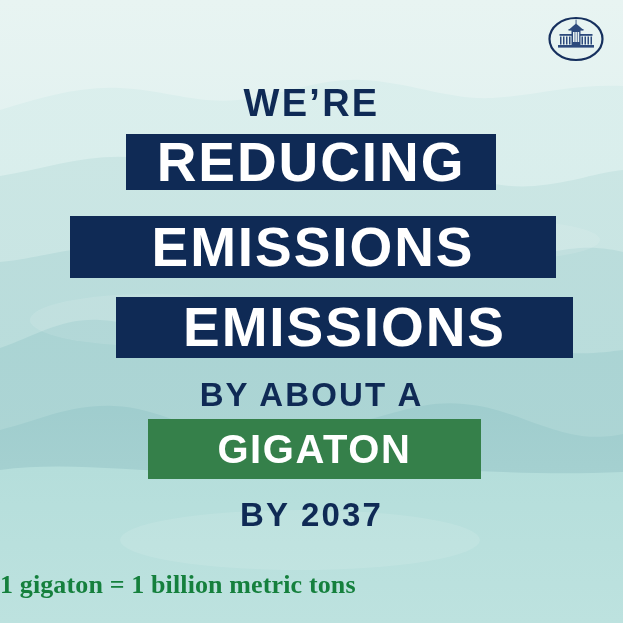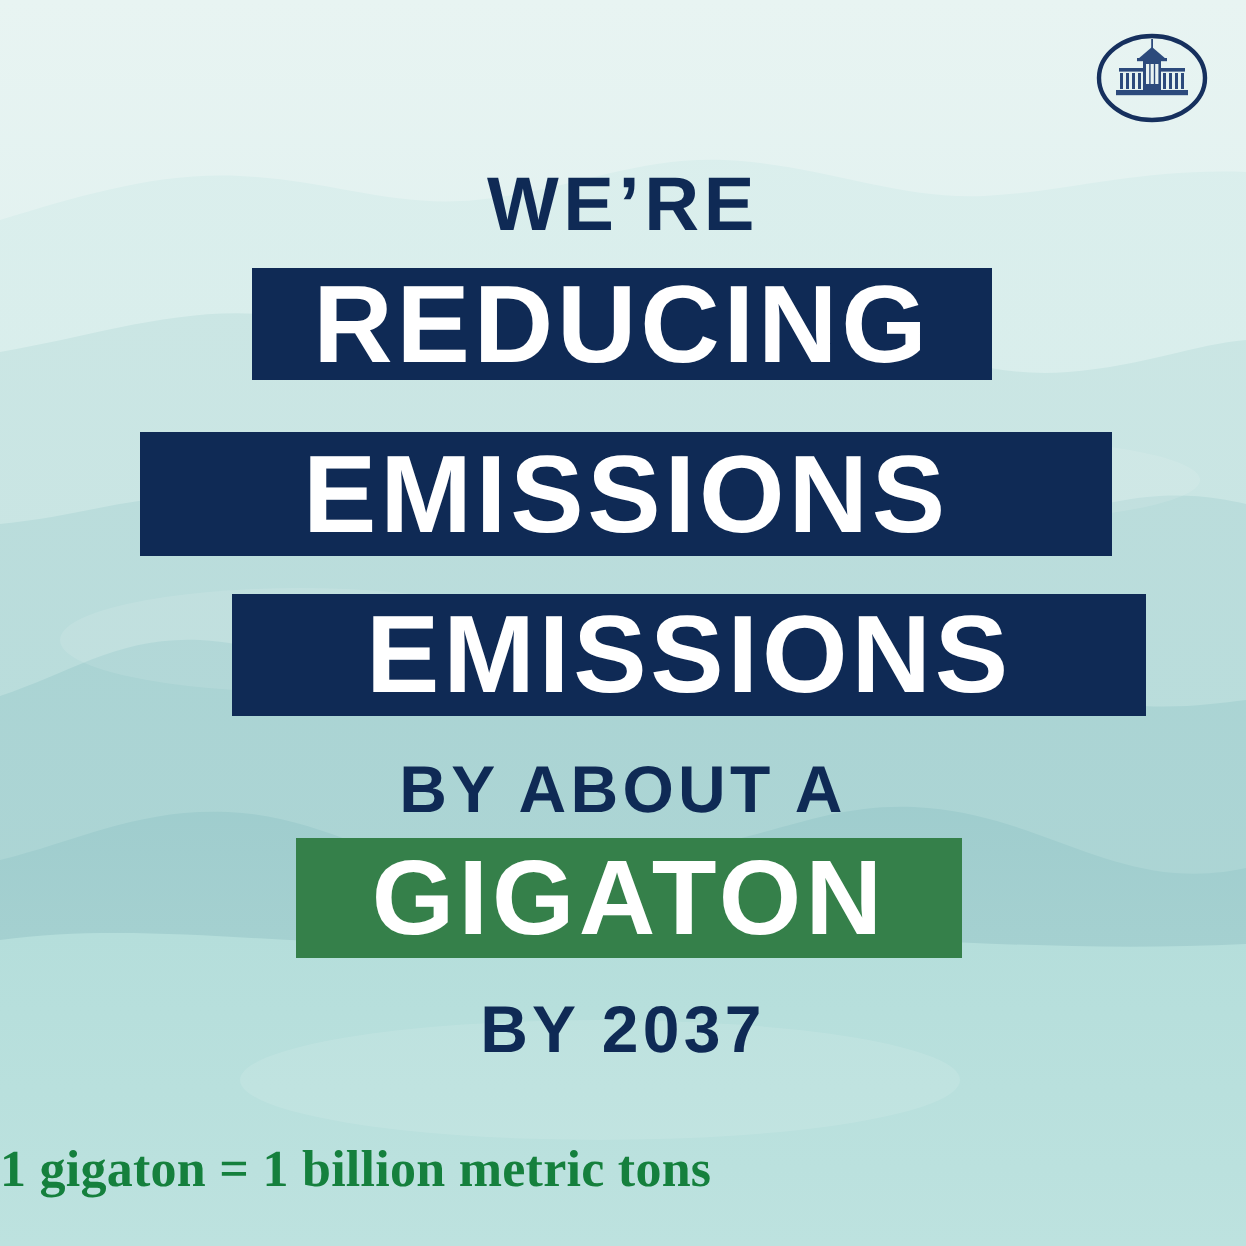--- a/index.html
+++ b/index.html
@@ -69,21 +69,21 @@
 
   .navy-box { background: #0f2a55; }
   .green-box { background: #35804a; }
 
   
   #l-were   { top: 84px;  font-size: 38px; letter-spacing: 0.06em; }
   #l-reducing { left: 126px; top: 134px; width: 370px; height: 56px; font-size: 55px; letter-spacing: 0.035em; }
   #l-greenhouse { left: 70px; top: 216px; width: 486px; height: 62px; font-size: 55px; letter-spacing: 0.035em; }
   #l-emissions { left: 116px; top: 297px; width: 457px; height: 61px; font-size: 55px; letter-spacing: 0.035em; }
   #l-byabout { top: 378px; font-size: 33px; letter-spacing: 0.065em; }
-  #l-gigaton { left: 148px; top: 419px; width: 333px; height: 60px; font-size: 53px; letter-spacing: 0.04em; }
+  #l-gigaton { left: 148px; top: 419px; width: 333px; height: 60px; font-size: 40px; letter-spacing: 0.04em; }
   #l-by2030 { top: 498px; font-size: 33px; letter-spacing: 0.065em; }
 
   .footnote {
     position: absolute;
     left: 0;
     top: 570px;
     width: 623px;
     text-align: left;
     font-family: "Liberation Serif", serif;
     font-weight: 700;

